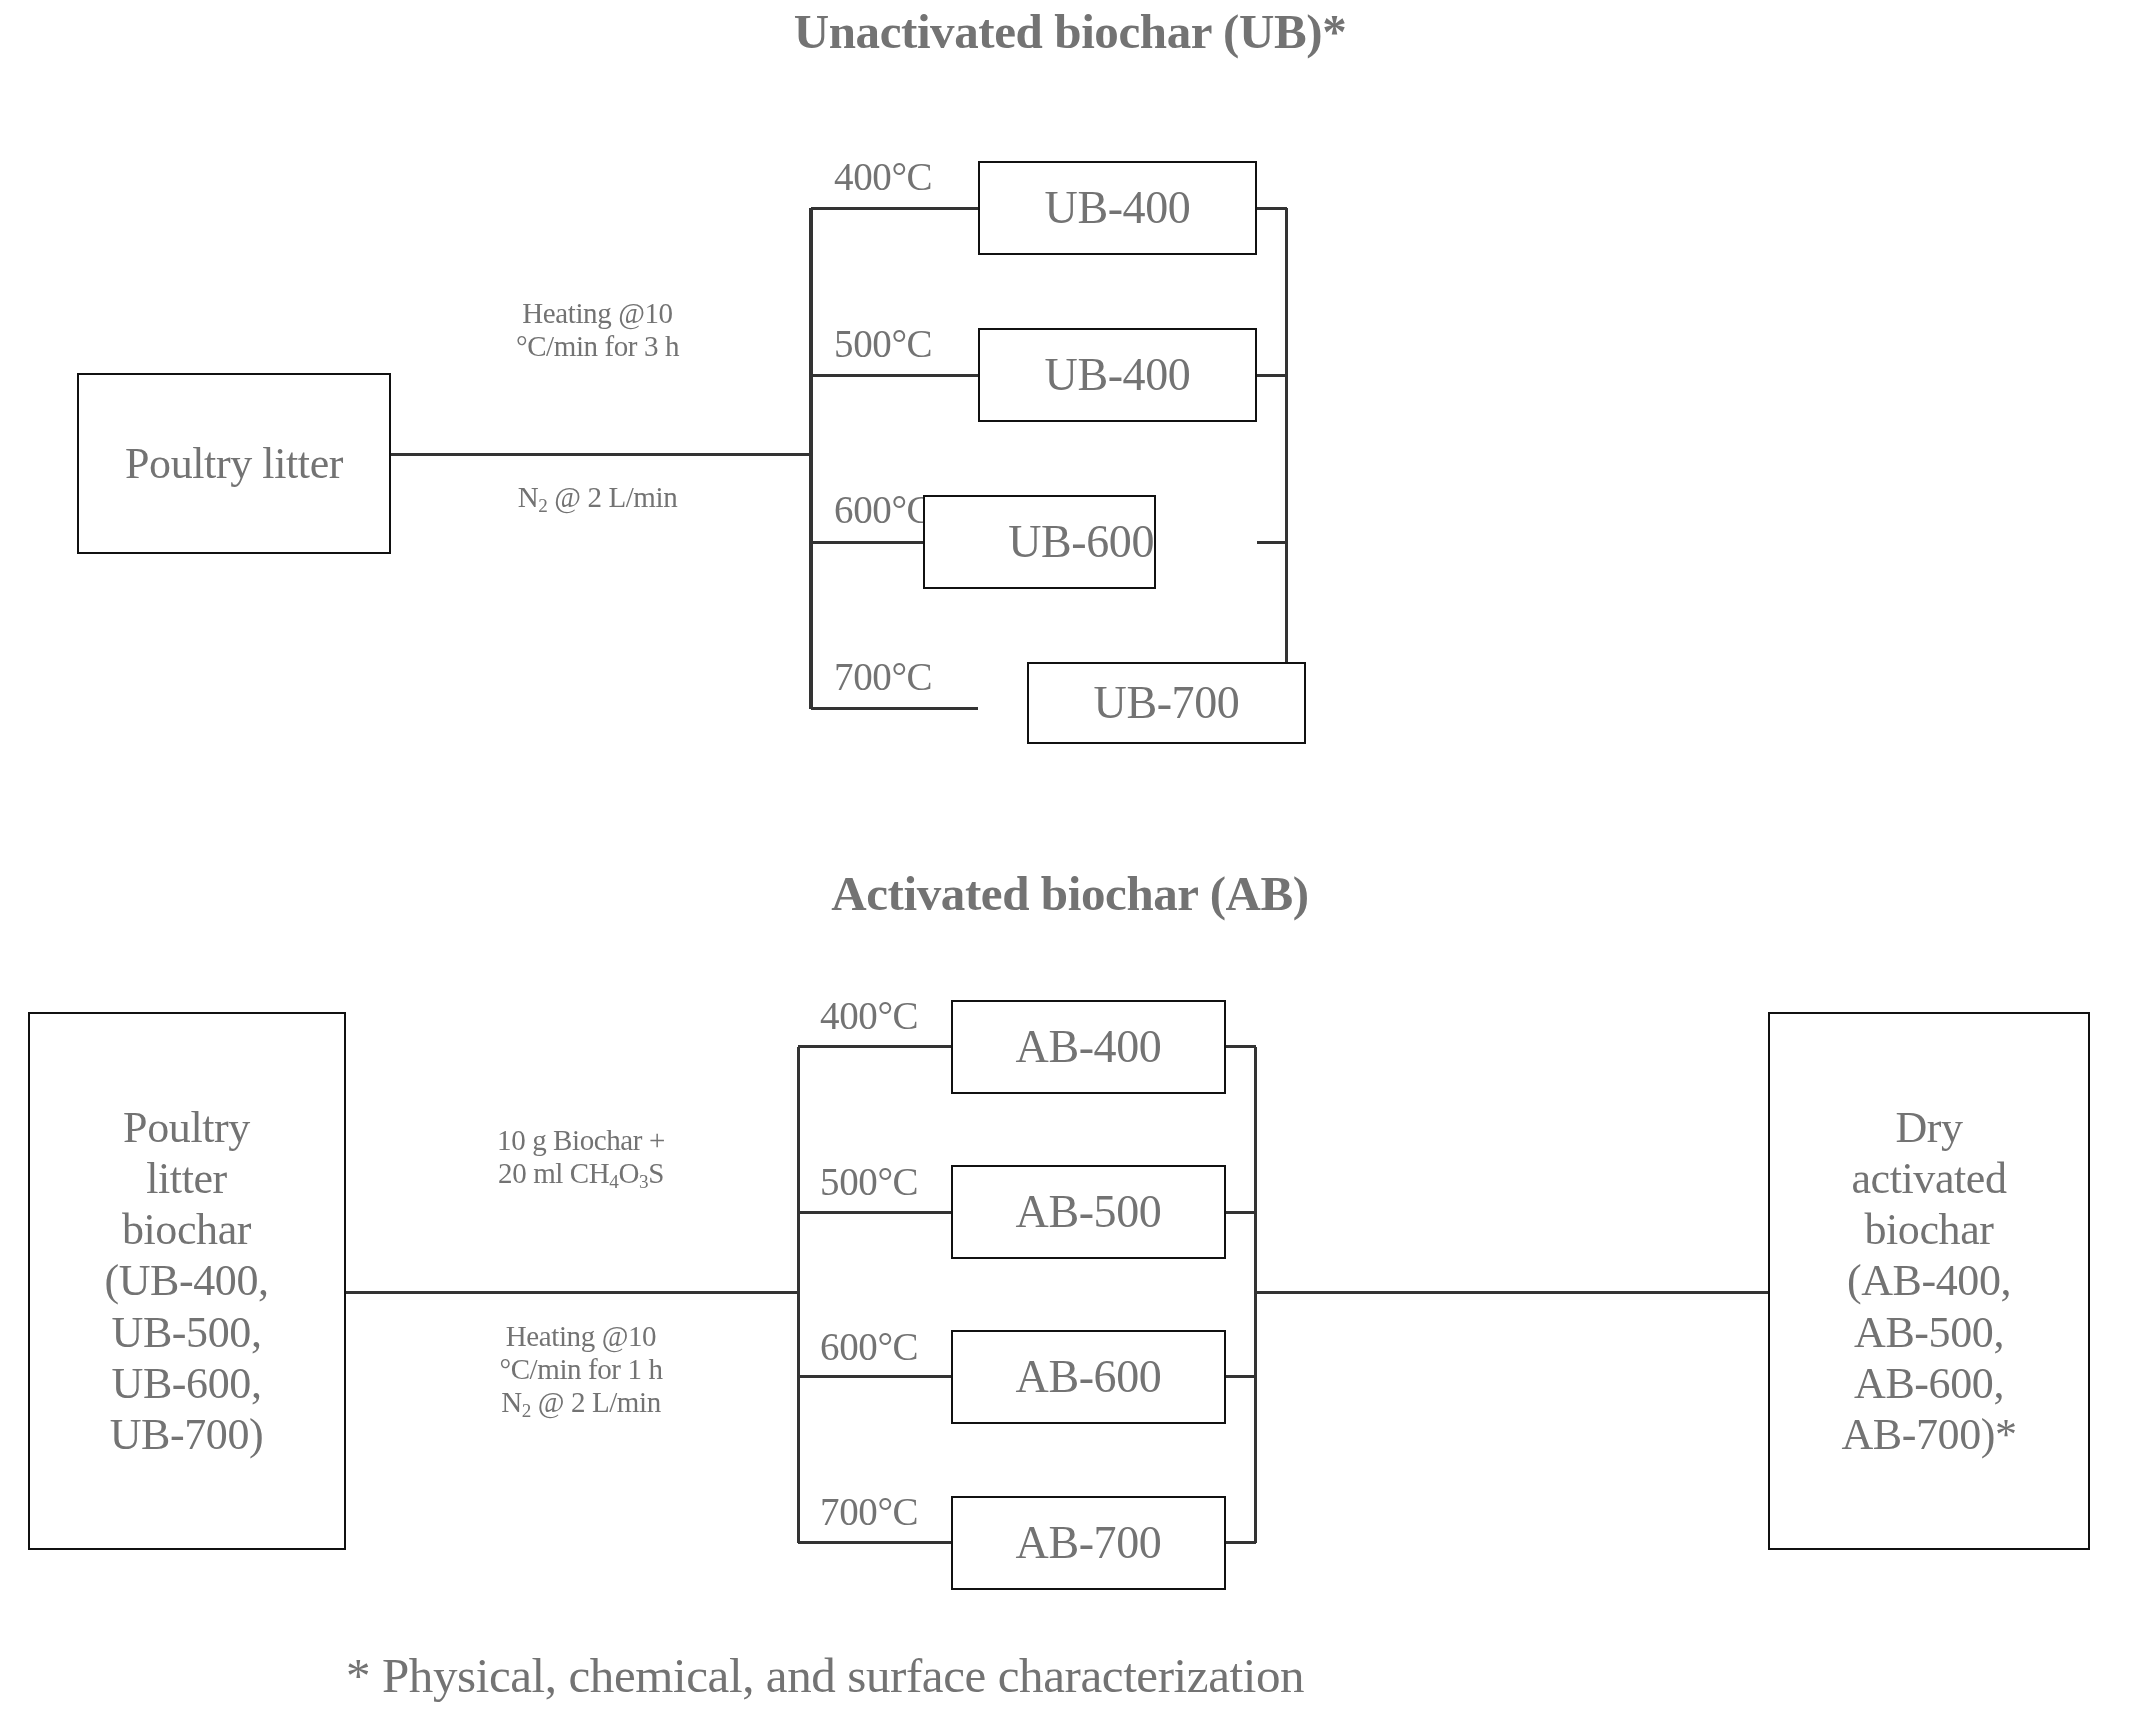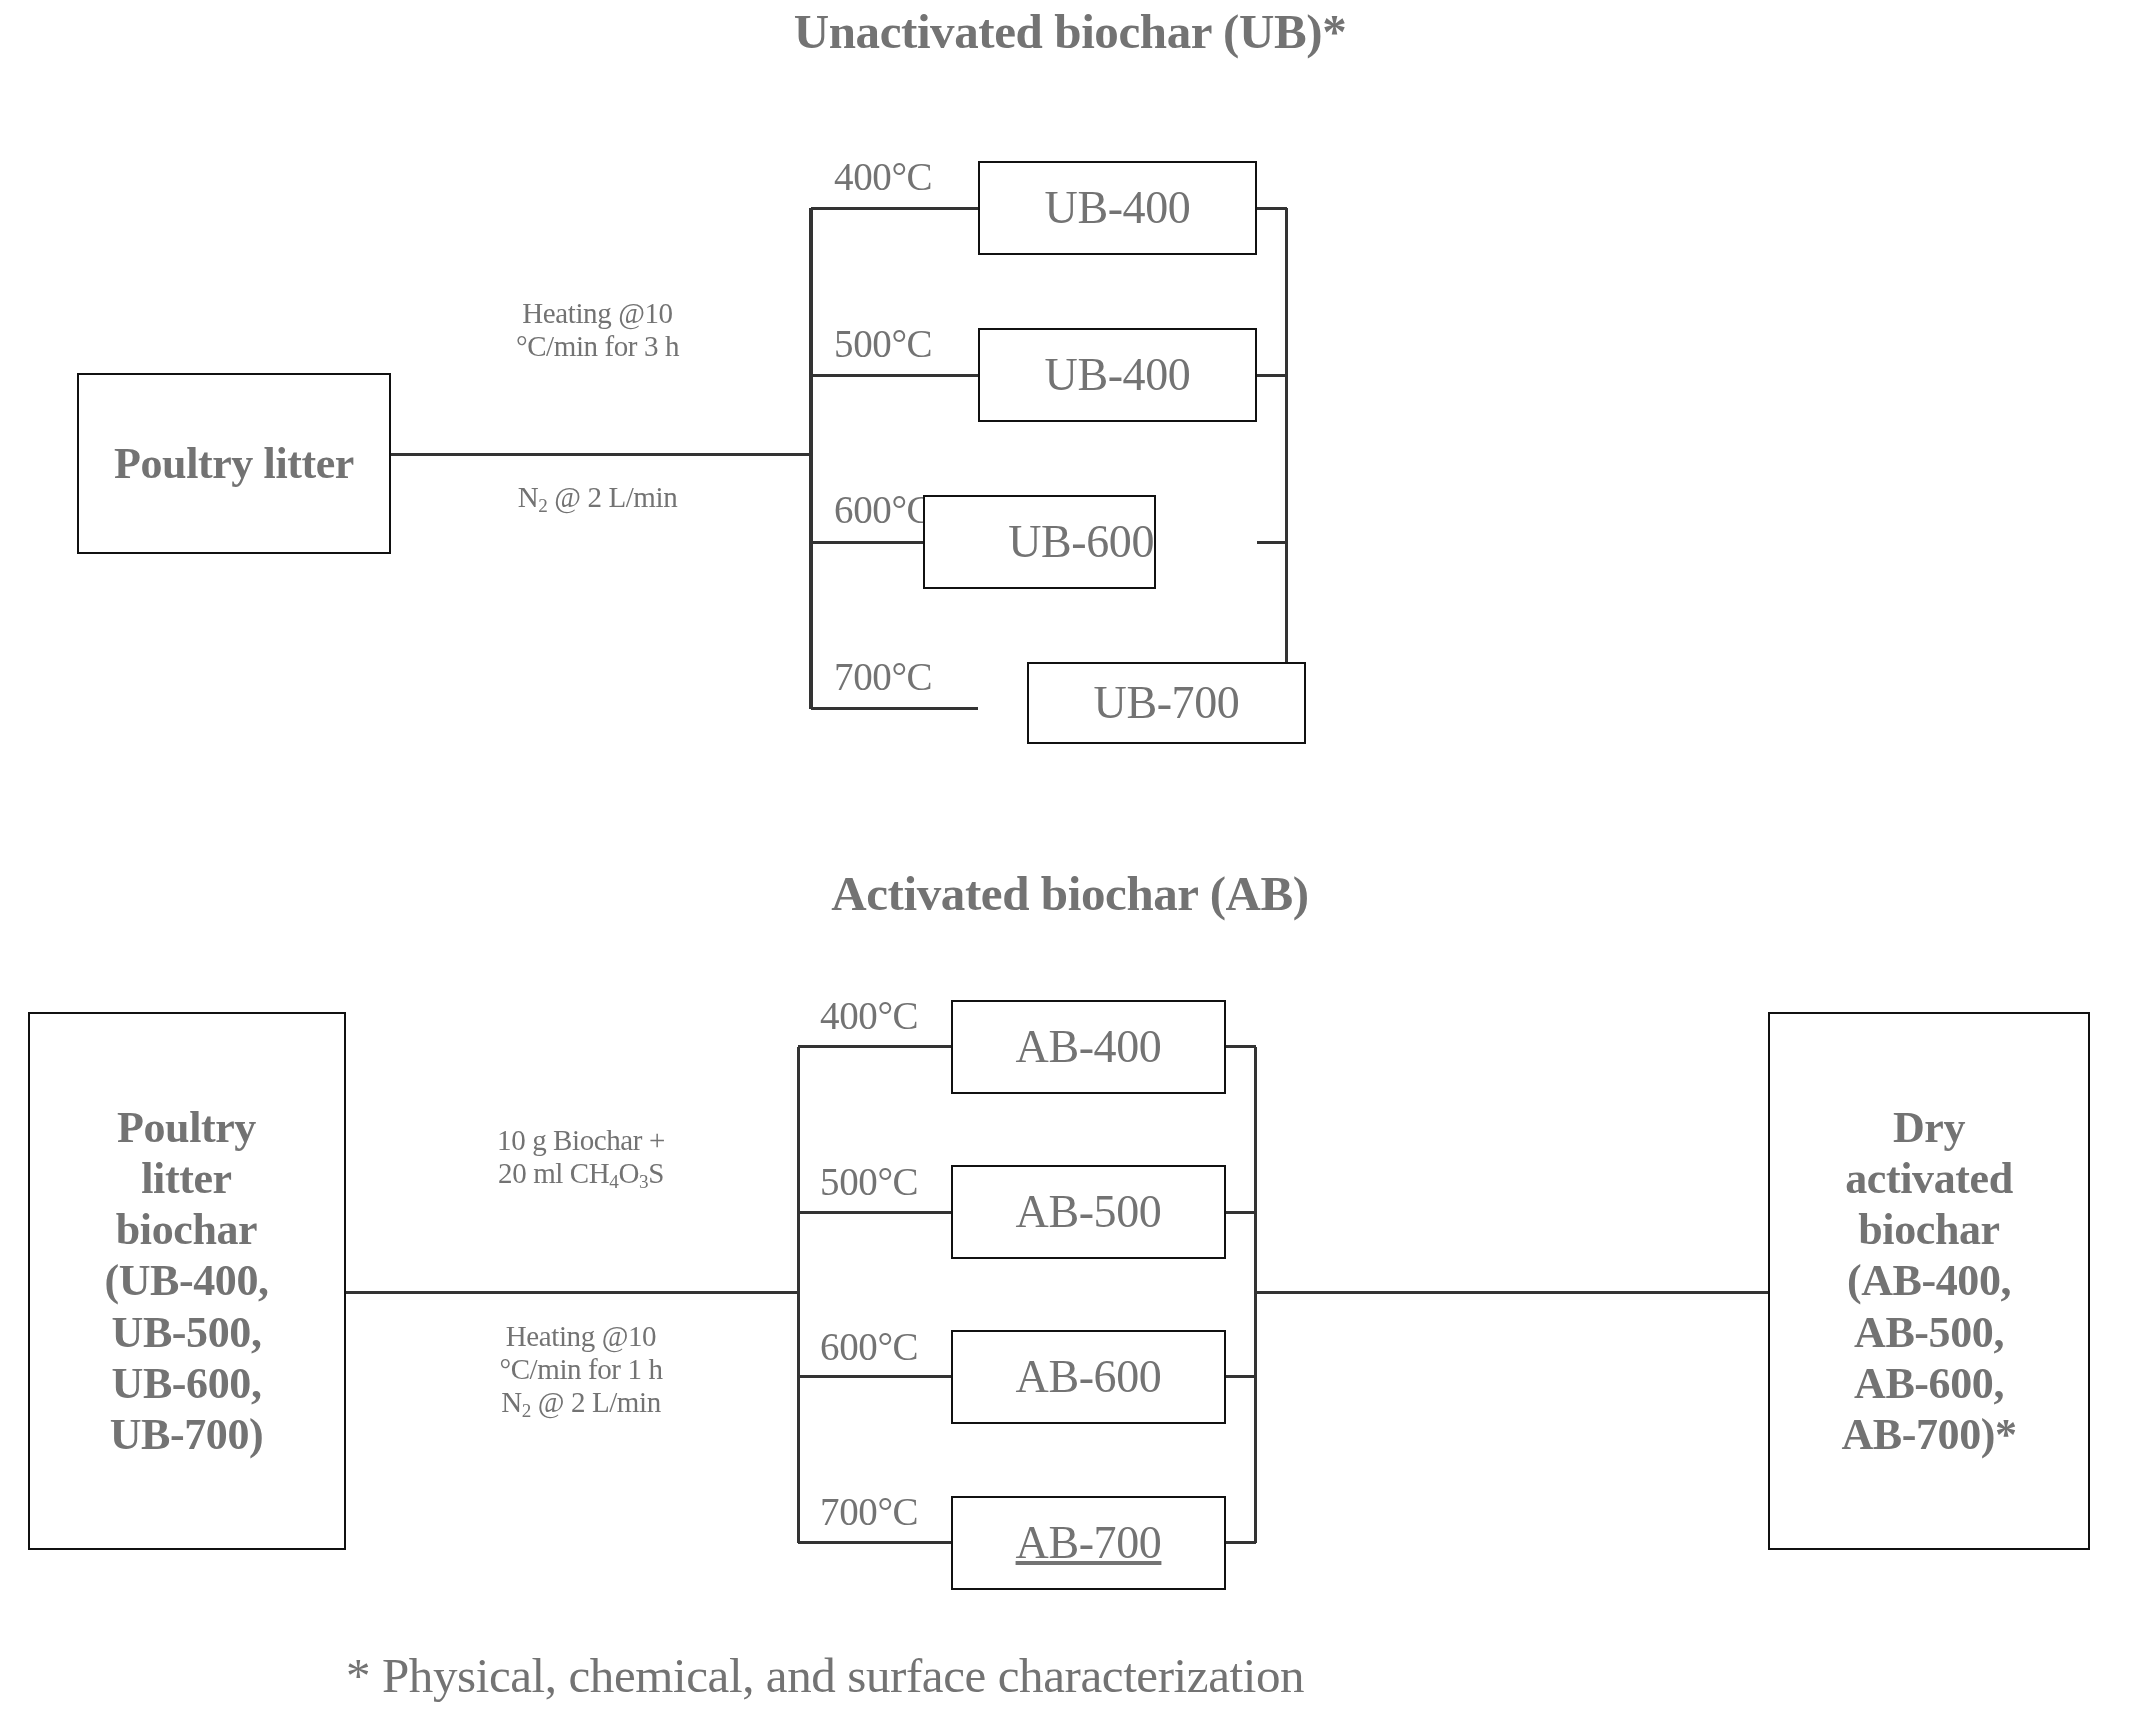--- a/index.html
+++ b/index.html
@@ -42,21 +42,21 @@
     align-items: center;
     justify-content: center;
     text-align: center;
   }
   .node-box.plain {
     font-size: 46px;
     line-height: 1.1;
     letter-spacing: -0.4px;
   }
   .node-box.bold {
-    font-weight: bold;
+    font-weight: normal;
     font-size: 44px;
     line-height: 1.16;
     letter-spacing: -0.4px;
     padding: 4.7px 6.3px;
   }
   .temp-label {
     position: absolute;
     font-size: 39px;
     line-height: 1;
     letter-spacing: -0.4px;
@@ -194,21 +194,21 @@
 
   <div class="node-box plain" style="left:951px; top:1000px; width:275px; height:94px;">
     <span>AB-400</span>
   </div>
   <div class="node-box plain" style="left:951px; top:1165px; width:275px; height:94px;">
     <span>AB-500</span>
   </div>
   <div class="node-box plain" style="left:951px; top:1330px; width:275px; height:94px;">
     <span>AB-600</span>
   </div>
-  <div class="node-box plain" style="left:951px; top:1496px; width:275px; height:94px;text-decoration:underline;">
+  <div class="node-box plain" style="left:951px; top:1496px; width:275px; height:94px;">
     <span>AB-700</span>
   </div>
 
 
   <div class="node-box bold" style="left:1768px; top:1012px; width:322px; height:538px; flex-direction:column; justify-content:center;">
     <div>Dry</div>
     <div>activated</div>
     <div>biochar</div>
     <div>(AB-400,</div>
     <div>AB-500,</div>

